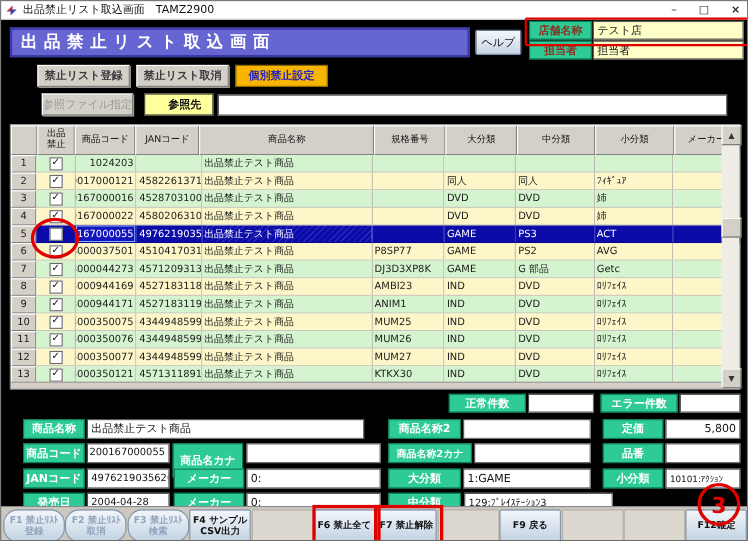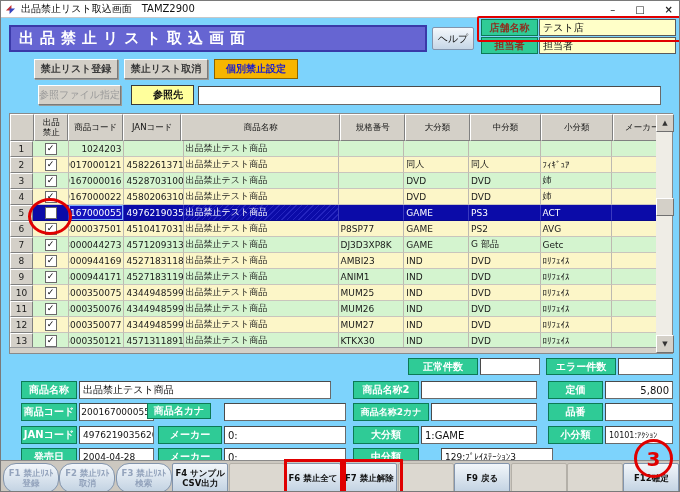--- a/index.html
+++ b/index.html
@@ -1,17 +1,17 @@
 <!DOCTYPE html>
 <html><head>
 <meta charset="utf-8">
 <style>
   html,body{margin:0;padding:0;}
   body{font-family:"DejaVu Sans",sans-serif;}
-  #win{position:relative;width:680px;height:492px;background:#7dd3fc;overflow:hidden;
+  #win{position:relative;width:680px;height:492px;background:#000000;overflow:hidden;
        border:1px solid #7a7a7a;box-sizing:border-box;}
   .abs{position:absolute;box-sizing:border-box;}
   .nowrap{white-space:nowrap;overflow:hidden;}
   .pre{white-space:pre-line;}
 
   
   #titlebar{left:0;top:0;width:680px;height:17px;background:#ffffff;border-bottom:1px solid #c8c8c8;
             display:flex;align-items:center;padding:0 4px;}
   #titlebar .ttext{font-size:10px;color:#111;margin-left:5px;}
   #winctrl{position:absolute;right:8px;top:0;height:16px;display:flex;gap:20px;align-items:center;}
@@ -330,42 +330,42 @@
 
   <div class="abs glabel" style="left:20px;top:380px;width:56px;height:18px;">商品名称</div>
   <div class="abs wfield" style="left:78px;top:380px;width:252px;height:18px;">出品禁止テスト商品</div>
   <div class="abs glabel" style="left:352px;top:380px;width:66px;height:18px;">商品名称2</div>
   <div class="abs wfield" style="left:420px;top:380px;width:116px;height:18px;"></div>
   <div class="abs glabel" style="left:547px;top:380px;width:55px;height:18px;">定価</div>
   <div class="abs wfield right" style="left:604px;top:380px;width:68px;height:18px;">5,800</div>
 
   <div class="abs glabel" style="left:20px;top:402px;width:56px;height:18px;">商品コード</div>
   <div class="abs wfield right" style="left:78px;top:402px;width:75px;height:18px;font-size:9px;">200167000055</div>
-  <div class="abs glabel" style="left:146px;top:402px;width:64px;height:16px;">商品名カナ</div>
+  <div class="abs glabel" style="left:156px;top:402px;width:64px;height:31px;">商品名カナ</div>
   <div class="abs wfield" style="left:223px;top:402px;width:122px;height:18px;"></div>
   <div class="abs glabel" style="left:352px;top:402px;width:76px;height:18px;font-size:9px;">商品名称2カナ</div>
   <div class="abs wfield" style="left:430px;top:402px;width:106px;height:18px;"></div>
   <div class="abs glabel" style="left:547px;top:402px;width:55px;height:18px;">品番</div>
   <div class="abs wfield" style="left:604px;top:402px;width:68px;height:18px;"></div>
 
   <div class="abs glabel" style="left:20px;top:425px;width:56px;height:18px;">JANコード</div>
   <div class="abs wfield" style="left:78px;top:425px;width:75px;height:18px;font-size:9px;">4976219035620</div>
   <div class="abs glabel" style="left:157px;top:425px;width:64px;height:18px;">メーカー</div>
   <div class="abs wfield" style="left:223px;top:425px;width:122px;height:18px;">0:</div>
   <div class="abs glabel" style="left:352px;top:425px;width:66px;height:18px;">大分類</div>
   <div class="abs wfield" style="left:420px;top:425px;width:116px;height:18px;">1:GAME</div>
   <div class="abs glabel" style="left:547px;top:425px;width:55px;height:18px;">小分類</div>
   <div class="abs wfield" style="left:604px;top:425px;width:68px;height:18px;font-size:8px;">10101:ｱｸｼｮﾝ</div>
 
   <div class="abs glabel" style="left:20px;top:447px;width:56px;height:18px;">発売日</div>
   <div class="abs wfield" style="left:78px;top:447px;width:75px;height:18px;font-size:9px;">2004-04-28</div>
   <div class="abs glabel" style="left:157px;top:447px;width:64px;height:18px;">メーカー</div>
   <div class="abs wfield" style="left:223px;top:447px;width:122px;height:18px;">0:</div>
   <div class="abs glabel" style="left:352px;top:447px;width:66px;height:18px;">中分類</div>
-  <div class="abs wfield" style="left:440px;top:447px;width:112px;height:18px;font-size:9px;">129:ﾌﾟﾚｲｽﾃｰｼｮﾝ3</div>
+  <div class="abs wfield" style="left:421px;top:447px;width:135px;height:18px;font-size:9px;">129:ﾌﾟﾚｲｽﾃｰｼｮﾝ3</div>
 
   <div class="abs" id="fbar">
       <div class="fkey pre off" style="left: 2px;">F1 禁止ﾘｽﾄ
 登録</div>
       <div class="fkey pre off" style="left: 58.4px;">F2 禁止ﾘｽﾄ
 取消</div>
       <div class="fkey pre off" style="left: 114.8px;">F3 禁止ﾘｽﾄ
 検索</div>
       <div class="fkey pre" style="left: 171.2px;">F4 サンプル
 CSV出力</div>

